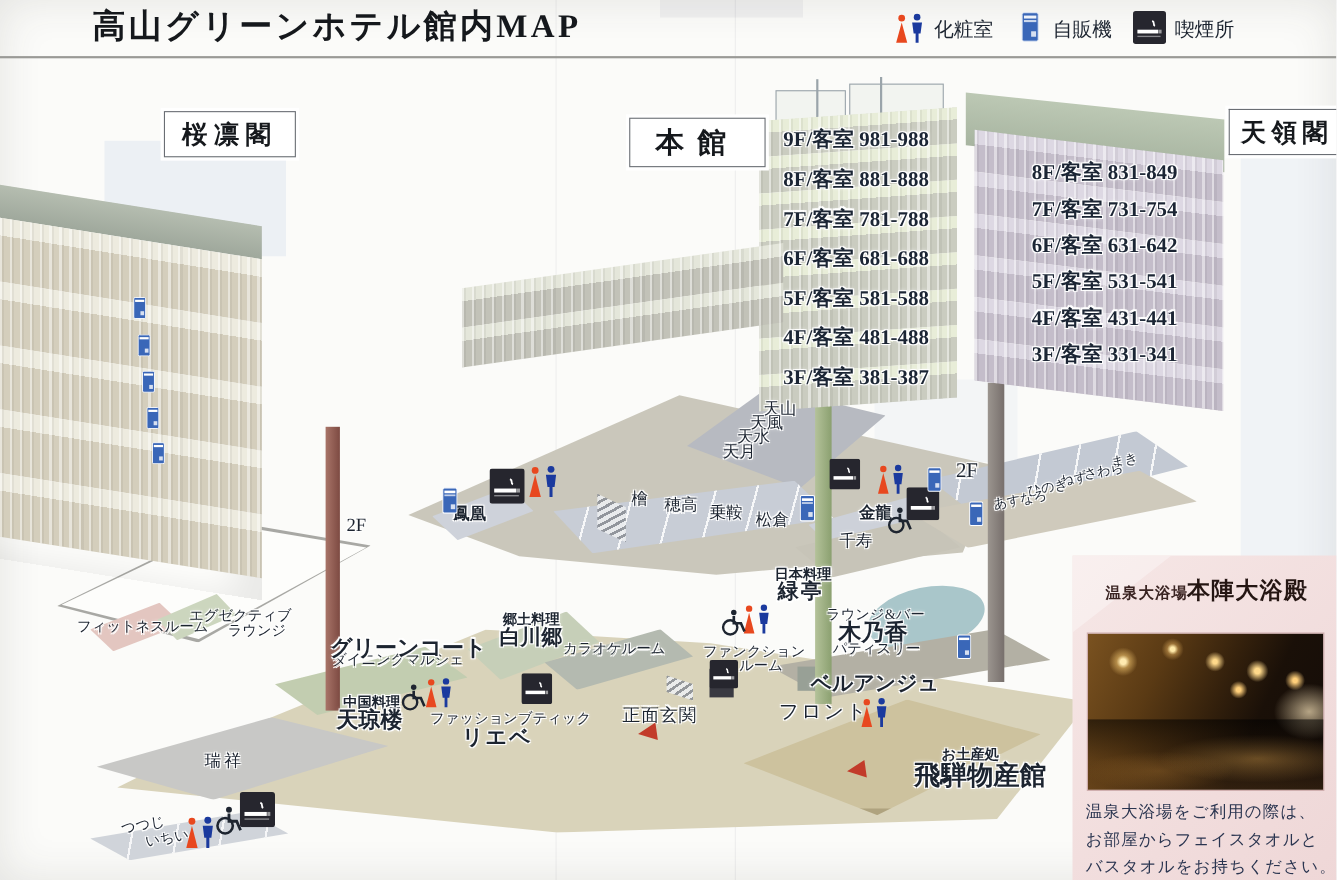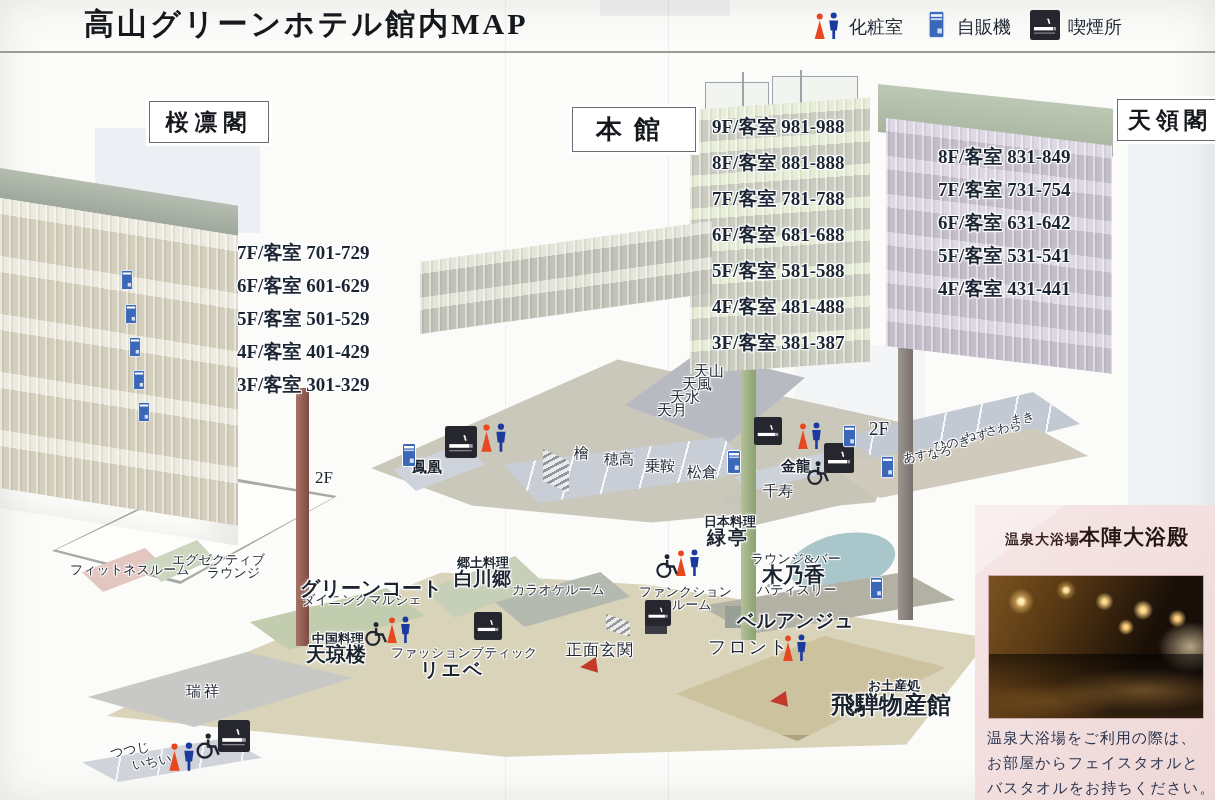--- a/index.html
+++ b/index.html
@@ -205,27 +205,21 @@
     <span style="height:36px">5F/客室 581-588</span>
     <span style="height:36px">4F/客室 481-488</span>
     <span style="height:36px">3F/客室 381-387</span>
   </div>
   <div class="abs floors halo" style="left:938px;top:144px;">
     <span style="height:33px">8F/客室 831-849</span>
     <span style="height:33px">7F/客室 731-754</span>
     <span style="height:33px">6F/客室 631-642</span>
     <span style="height:33px">5F/客室 531-541</span>
     <span style="height:33px">4F/客室 431-441</span>
-  </div>
-  <div class="abs floors halo" style="left:237px;top:240px;">
-    <span style="height:33px">7F/客室 701-729</span>
-    <span style="height:33px">6F/客室 601-629</span>
-    <span style="height:33px">5F/客室 501-529</span>
-    <span style="height:33px">4F/客室 401-429</span>
-    <span style="height:33px">3F/客室 301-329</span>
+    <span style="height:33px">3F/客室 331-341</span>
   </div>
 
   <span class="L" style="left:315px;top:468px;font-size:17px;">2F</span>
   <span class="L" style="left:869px;top:418px;font-size:19px;">2F</span>
   <span class="L bold" style="left:412px;top:458px;font-size:15px;">鳳凰</span>
   <span class="L" style="left:574px;top:444px;font-size:15px;">檜</span>
   <span class="L" style="left:604px;top:450px;font-size:15px;">穂高</span>
   <span class="L" style="left:645px;top:457px;font-size:15px;">乗鞍</span>
   <span class="L" style="left:687px;top:463px;font-size:15px;">松倉</span>
   <span class="L" style="left:694px;top:362px;font-size:15px;">天山</span>
@@ -258,21 +252,21 @@
   <span class="L" style="left:757px;top:581px;font-size:13px;">パティスリー</span>
   <span class="L bold" style="left:737px;top:592px;font-size:19px;margin-top:16px;">ベルアンジュ</span>
   <span class="L" style="left:302px;top:591px;font-size:13px;">ダイニングマルシェ</span>
   <span class="L bold" style="left:300px;top:575px;font-size:20px;">グリーンコート</span>
   <span class="L bold" style="left:312px;top:630px;font-size:13px;">中国料理</span>
   <span class="L bold" style="left:306px;top:641px;font-size:20px;">天琼楼</span>
   <span class="L" style="left:391px;top:644px;font-size:13px;">ファッションブティック</span>
   <span class="L bold" style="left:420px;top:657px;font-size:19px;letter-spacing:2px;">リエベ</span>
   <span class="L" style="left:566px;top:640px;font-size:16px;letter-spacing:1px;">正面玄関</span>
   <span class="L" style="left:708px;top:635px;font-size:18px;letter-spacing:2px;">フロント</span>
-  <span class="L bold" style="left:856px;top:677px;font-size:13px;margin-left:12px;">お土産処</span>
+  <span class="L bold" style="left:856px;top:677px;font-size:13px;">お土産処</span>
   <span class="L bold" style="left:831px;top:689px;font-size:24px;">飛騨物産館</span>
 
   <svg class="abs" style="left:479px;top:422px" width="30" height="32" viewBox="0 0 26 26">
       <circle cx="6.5" cy="4" r="2.7" fill="#e8481f"></circle>
       <path d="M6.5 7.5 L2 25 L11 25 Z" fill="#e8481f"></path>
       <circle cx="19" cy="3.2" r="2.7" fill="#1b3a9e"></circle>
       <polygon points="15,7.5 23,7.5 21.8,17 20.2,17 20.2,25 17.8,25 17.8,17 16.2,17" fill="#1b3a9e"></polygon>
     </svg>
   <svg class="abs" style="left:796px;top:421px" width="28" height="30" viewBox="0 0 26 26">
       <circle cx="6.5" cy="4" r="2.7" fill="#e8481f"></circle>

